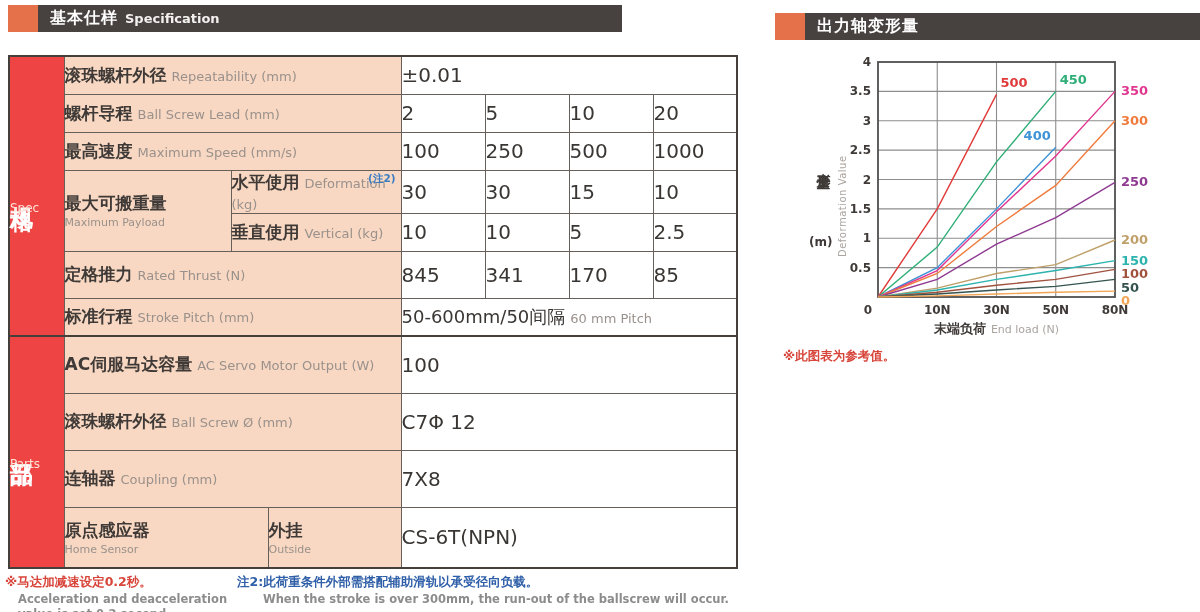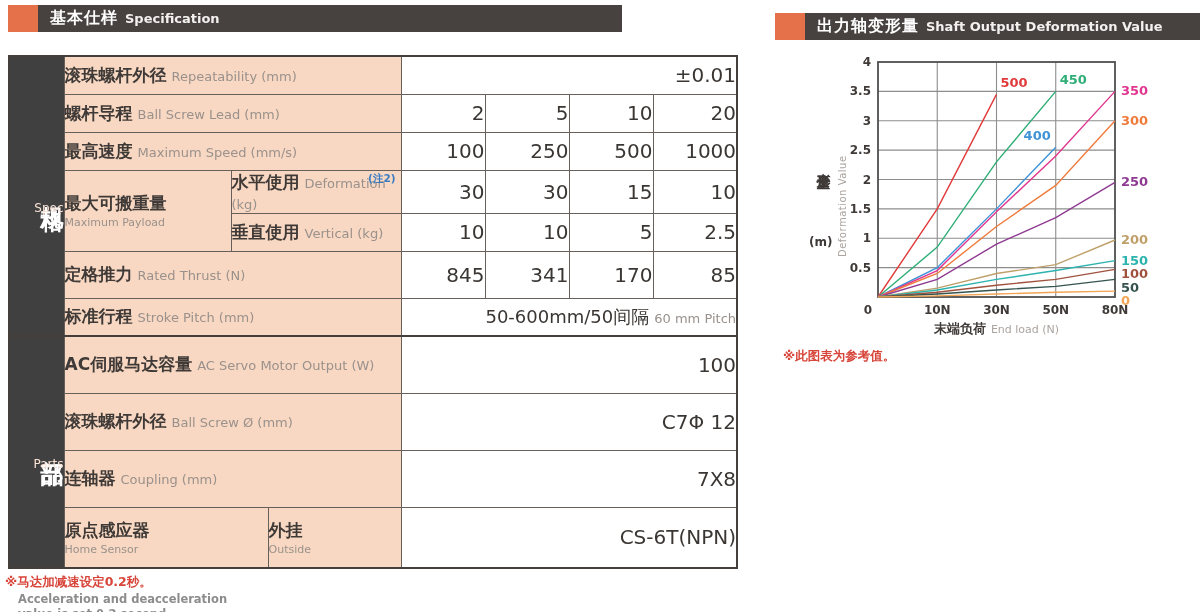--- a/index.html
+++ b/index.html
@@ -11,29 +11,29 @@
   .bar-accent{width:30px;height:27px;background:#e4714a;flex:0 0 auto;}
   .bar-zh{color:#fff;font-size:16px;font-weight:bold;margin-left:12px;letter-spacing:1px;white-space:nowrap;}
   .bar-en{color:#f3f1ef;font-size:13px;font-weight:bold;margin-left:7px;white-space:nowrap;}
 
   
   table.spec{position:absolute;left:8px;top:55px;width:728px;border-collapse:collapse;table-layout:fixed;
              border:2px solid #453f3b;}
   table.spec td{border:1px solid #675f59;padding:0;vertical-align:middle;}
   td.lab{background:#f8d8c2;padding-left:10px;}
   td.lab2{background:#f8d8c2;padding-left:10px;position:relative;}
-  td.val{background:#fff;text-align:right;font-size:20px;color:#3a3633;}
+  td.val{background:#fff;text-align:left;font-size:20px;color:#3a3633;}
   .zh{font-weight:bold;font-size:17px;color:#3f3a37;}
   .en{font-size:13px;color:#9a918c;margin-left:5px;font-weight:normal;}
   .en-block{display:block;font-size:11px;color:#9a918c;margin-left:0;margin-top:1px;}
   .note2{position:absolute;top:1px;right:5px;font-size:10.5px;color:#3a7cc4;font-weight:bold;}
   .val .sub{font-size:13px;color:#9a918c;margin-left:5px;font-weight:normal;}
   tr.h38{height:38px;} tr.h39{height:39px;} tr.h47{height:47px;} tr.h57{height:57px;} tr.h61{height:61px;}
   tr.section-start td{border-top:2px solid #453f3b;}
-  td.vhead{background:#404040;text-align:right;vertical-align:middle;}
+  td.vhead{background:#ef4444;text-align:left;vertical-align:middle;}
   .vh-zh{writing-mode:vertical-rl;text-orientation:upright;color:#fff;font-size:23px;font-weight:bold;
          letter-spacing:3px;display:inline-block;line-height:1;}
   .vh-en{display:block;color:#fbe3d6;font-size:12px;margin-top:4px;}
 
   
   .foot-note{position:absolute;top:570px;line-height:1.35;}
   .note-zh-red{color:#d8453a;font-size:12.5px;font-weight:bold;}
   .note-zh-blue{color:#2f5fa8;font-size:12.5px;font-weight:bold;}
   .note-en{color:#8c8c8c;font-size:11.5px;font-weight:bold;padding-left:13px;display:block;}
 
@@ -174,26 +174,29 @@
       </td>
       <td class="val" colspan="4">CS-6T(NPN)</td>
     </tr>
   </tbody>
     </table>
 
   <div class="foot-note" style="left:5px;width:228px;">
     <span class="note-zh-red">※马达加减速设定0.2秒。</span>
     <span class="note-en">Acceleration and deacceleration value is set 0.2 second.</span>
   </div>
+  <div class="foot-note" style="left:237px;width:500px;">
+    <span class="note-zh-blue">注2:此荷重条件外部需搭配辅助滑轨以承受径向负载。</span>
+    <span class="note-en" style="padding-left:26px;">When the stroke is over 300mm, the run-out of the ballscrew will occur.</span>
+  </div>
 
   <div id="right-panel">
     <div class="section-bar">
       <span class="bar-accent"></span>
       <span class="bar-zh">出力轴变形量</span>
-      <span class="bar-en">Shaft Output Deformation Value</span>
     </div>
 
     <div class="ylab-zh">变形量</div>
     <div class="ylab-m">(m)</div>
     <div class="ylab-en">Deformation Value</div>
 
     <svg id="chart-svg" width="400" height="300">
         <line x1="85" y1="212.625" x2="322" y2="212.625" stroke="#8d8d8d" stroke-width="1.1"></line>
         <line x1="85" y1="183.25" x2="322" y2="183.25" stroke="#8d8d8d" stroke-width="1.1"></line>
         <line x1="85" y1="153.875" x2="322" y2="153.875" stroke="#8d8d8d" stroke-width="1.1"></line>

